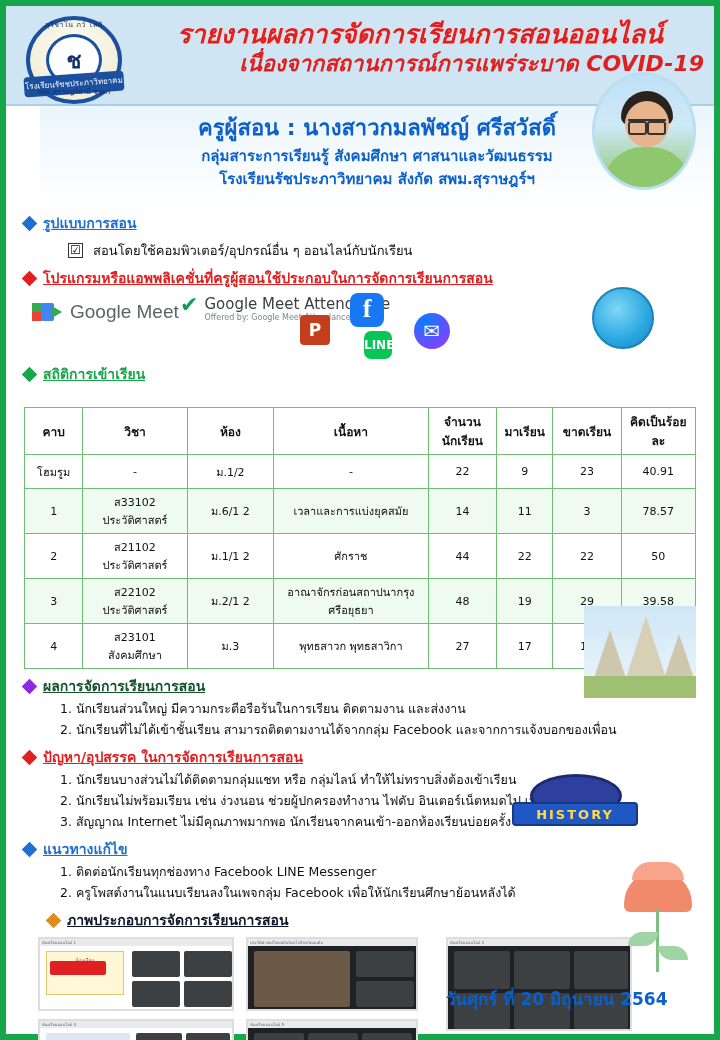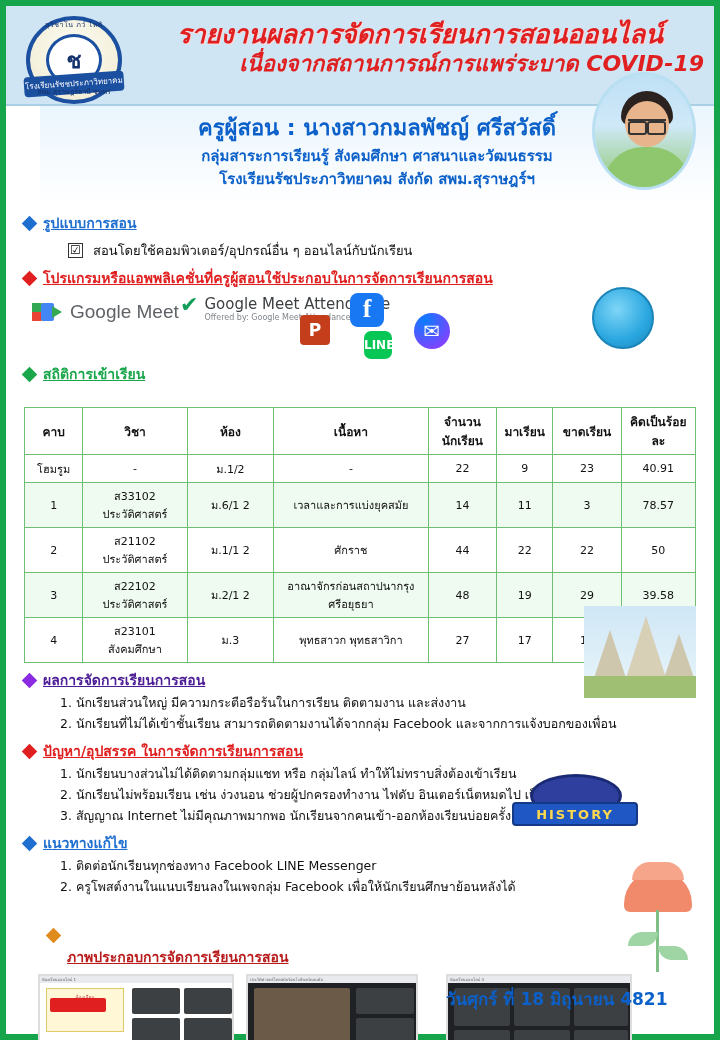--- a/index.html
+++ b/index.html
@@ -118,21 +118,21 @@
   .dia { width: 11px; height: 11px; transform: rotate(45deg); flex: 0 0 auto; }
   .dia.blue { background: #1f6fd0; }
   .dia.red { background: #e02020; }
   .dia.green { background: #1aa64b; }
   .dia.orange { background: #e08b1d; }
   .dia.purple { background: #8a2be2; }
   .b-label { text-decoration: underline; font-weight: bold; font-size: 14px; }
   .b-label.blue { color: #1f6fd0; }
   .b-label.red { color: #e02020; }
   .b-label.green { color: #1aa64b; }
-  .b-label.orange { color: #b91c1c; margin-top: 43px; }
+  .b-label.orange { color: #0f172a; }
 
   .checkrow { display: flex; align-items: center; gap: 10px; margin: 6px 0 4px 44px; }
   .checkbox {
     width: 15px; height: 15px; border: 1px solid #333; background: #fff;
     font-size: 12px; line-height: 13px; text-align: center; color: #0a0a0a;
   }
   .checkrow span.txt { font-size: 13px; color: #111; }
 
   
   .logostrip { position: relative; height: 62px; margin: 4px 0 0 26px; }
@@ -182,21 +182,21 @@
     width: 672px; margin: 22px auto 0 auto; border-collapse: collapse;
     font-size: 11px; color: #111;
   }
   table.attend th, table.attend td {
     border: 1px solid #6fbf73; text-align: center; padding: 4px 2px;
   }
   table.attend thead th {
     background: #ffffff; font-weight: bold; font-size: 12px; height: 36px;
   }
   table.attend tbody tr:nth-child(even) td { background: #effaf0; }
-  table.attend tbody td { height: 28px; }
+  table.attend tbody td { height: 34px; }
   .col-no { width: 58px; }
   .col-subj { width: 104px; }
   .col-room { width: 86px; }
   .col-topic { width: 154px; }
   .col-num { width: 68px; }
   .col-come { width: 56px; }
   .col-abs { width: 68px; }
   .col-pct { width: 74px; }
 
   
@@ -429,21 +429,21 @@
         <td>17</td>
         <td>10</td>
         <td>62.96</td>
       </tr>
     </tbody>
   </table>
 
   <div class="sub-section">
     <div class="bullet-row">
       <span class="dia purple"></span>
-      <span class="b-label" style="color:#4c1d95">ผลการจัดการเรียนการสอน</span>
+      <span class="b-label" style="color:#14532d">ผลการจัดการเรียนการสอน</span>
     </div>
     <div class="list">
       <div>1. นักเรียนส่วนใหญ่ มีความกระตือรือร้นในการเรียน ติดตามงาน และส่งงาน</div>
       <div>2. นักเรียนที่ไม่ได้เข้าชั้นเรียน สามารถติดตามงานได้จากกลุ่ม Facebook และจากการแจ้งบอกของเพื่อน</div>
     </div>
   </div>
 
   <div class="sub-section">
     <div class="bullet-row">
       <span class="dia red"></span>
@@ -539,15 +539,15 @@
     <div class="ribbon">HISTORY</div>
   </div>
 
   <div class="flower">
     <div class="bloom"></div>
     <div class="stem"></div>
     <div class="leaf1"></div>
     <div class="leaf2"></div>
   </div>
 
-  <div class="date">วันศุกร์ ที่ 18 มิถุนายน 4821</div>
+  <div class="date">วันศุกร์ ที่ 20 มิถุนายน 2564</div>
 
 </div>
 
 </body></html>

